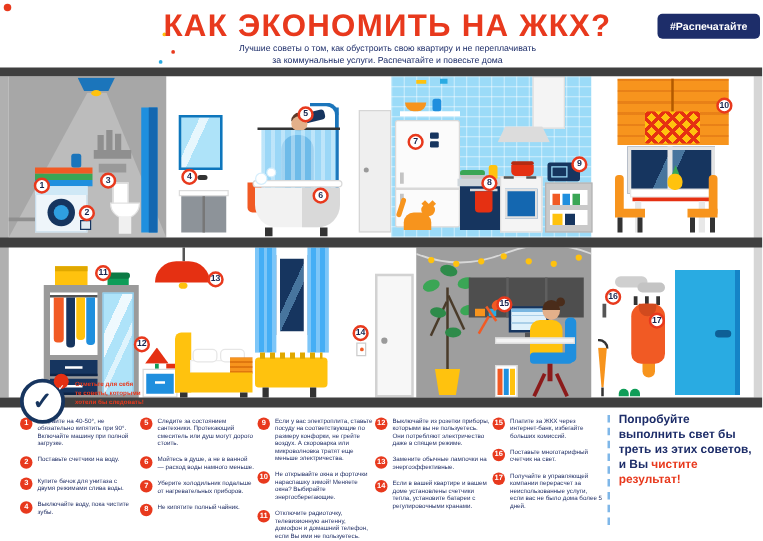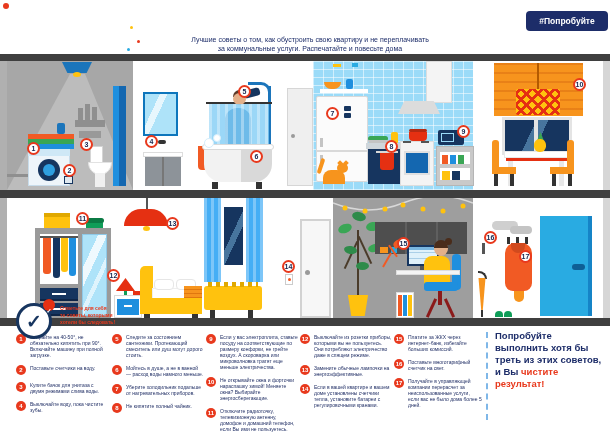--- a/index.html
+++ b/index.html
@@ -25,23 +25,24 @@
 </head>
 <body>
 
 <div id="poster">
 
   <div class="a" style="left:3px;top:3px;width:6px;height:6px;background:#e8391d;border-radius:50%"></div>
   <div class="a" style="left:130px;top:26px;width:3px;height:3px;background:#ffc20e;border-radius:50%"></div>
   <div class="a" style="left:137px;top:40px;width:3px;height:3px;background:#e8391d;border-radius:50%"></div>
   <div class="a" style="left:127px;top:48px;width:3px;height:3px;background:#29abe2;border-radius:50%"></div>
 
+  <div class="a" style="left:90px;top:7px;width:440px;text-align:center;font-size:25px;font-weight:900;letter-spacing:1px;color:#e8391d">КАК ЭКОНОМИТЬ НА ЖКХ?</div>
   <div class="a" style="left:90px;top:36px;width:440px;text-align:center;font-size:7px;color:#1d2d69">Лучшие советы о том, как обустроить свою квартиру и не переплачивать</div>
   <div class="a" style="left:90px;top:45px;width:440px;text-align:center;font-size:7px;color:#1d2d69">за коммунальные услуги. Распечатайте и повесьте дома</div>
-  <div class="a" style="left:526px;top:11px;width:82px;height:20px;background:#1d2d69;border-radius:4px;color:#fff;font-size:8.5px;font-weight:bold;line-height:20px;text-align:center">#Попробуйте</div>
+  <div class="a" style="left:526px;top:11px;width:82px;height:20px;background:#1d2d69;border-radius:4px;color:#fff;font-size:8.5px;font-weight:bold;line-height:20px;text-align:center">#Распечатайте</div>
 
   <div class="a" style="left:0;top:54px;width:610px;height:7px;background:#3f3f3f;z-index:30"></div>
   <div class="a" style="left:0;top:190px;width:610px;height:8px;background:#3f3f3f;z-index:30"></div>
   <div class="a" style="left:0;top:318px;width:610px;height:8px;background:#3f3f3f;z-index:30"></div>
   <div class="a" style="left:0;top:61px;width:7px;height:257px;background:#b0b0b0"></div>
   <div class="a" style="left:603px;top:61px;width:7px;height:257px;background:#d6d6d6"></div>
 
   <div class="a" style="left:7px;top:61px;width:126px;height:129px;background:#a7a7a7"></div>
   <div class="a" style="left:7px;top:74px;width:126px;height:116px;background:#bcbcbc;clip-path:polygon(50% 0,62% 0,100% 100%,0 100%)"></div>
   <div class="a" style="left:62px;top:62px;width:30px;height:11px;background:#1b75bb;clip-path:polygon(0 0,100% 0,82% 100%,18% 100%)"></div>
@@ -378,16 +379,16 @@
         <div class="tip-text">Поставьте многотарифный счетчик на свет.</div>
       </div>
       <div class="tip">
         <div class="tip-num">17</div>
         <div class="tip-text">Получайте в управляющей компании перерасчет за неиспользованные услуги, если вас не было дома более 5 дней.</div>
       </div>
     </div>
 
   <div class="a" style="left:486px;top:332px;width:0;height:88px;border-left:2px dashed #7fb7e8"></div>
   <div class="a" style="left:495px;top:330px;width:112px;font-size:9.5px;line-height:12px;font-weight:bold;color:#1d2d69">
-    <span>Попробуйте выполнить хотя бы треть из этих советов, и Вы </span><span style="color:#e8391d">чистите результат!</span>
+    <span>Попробуйте выполнить свет бы треть из этих советов, и Вы </span><span style="color:#e8391d">чистите результат!</span>
   </div>
 
 </div>
 
 </body></html>

